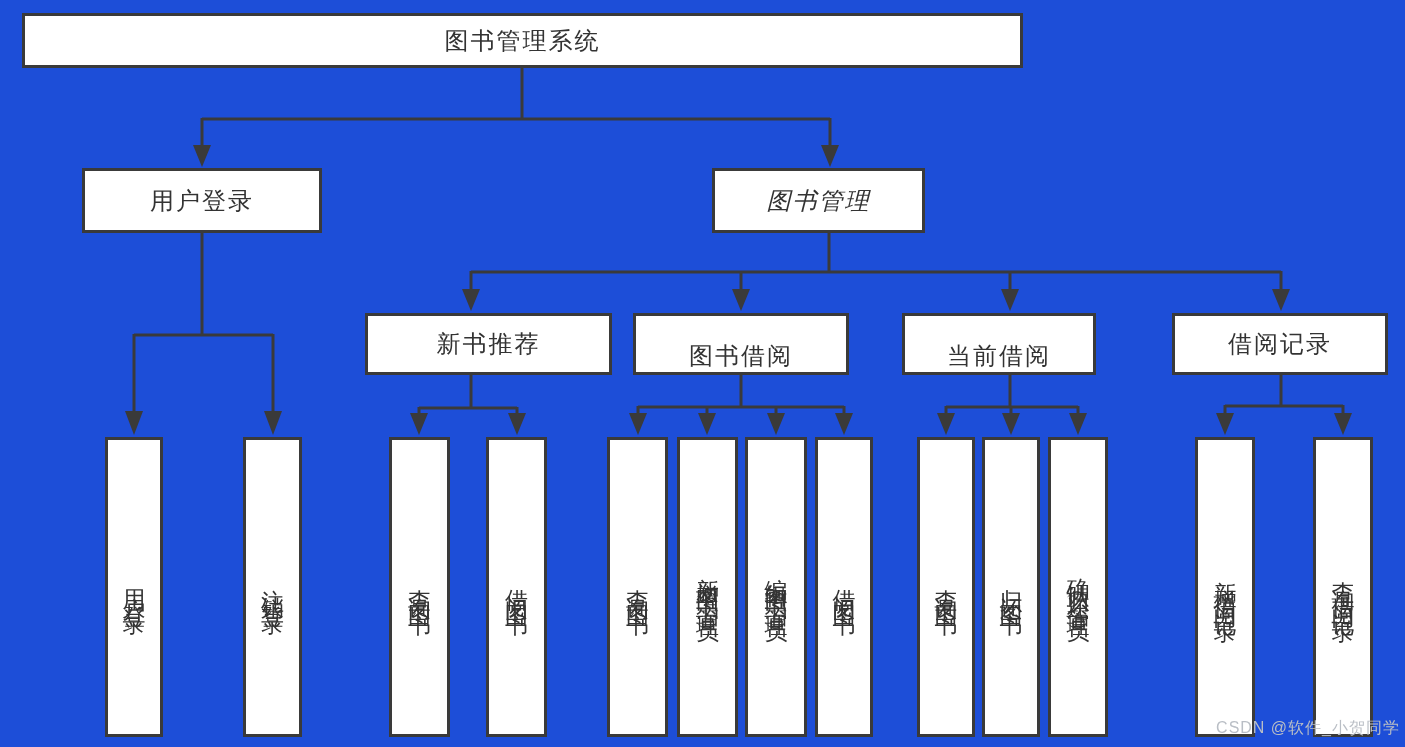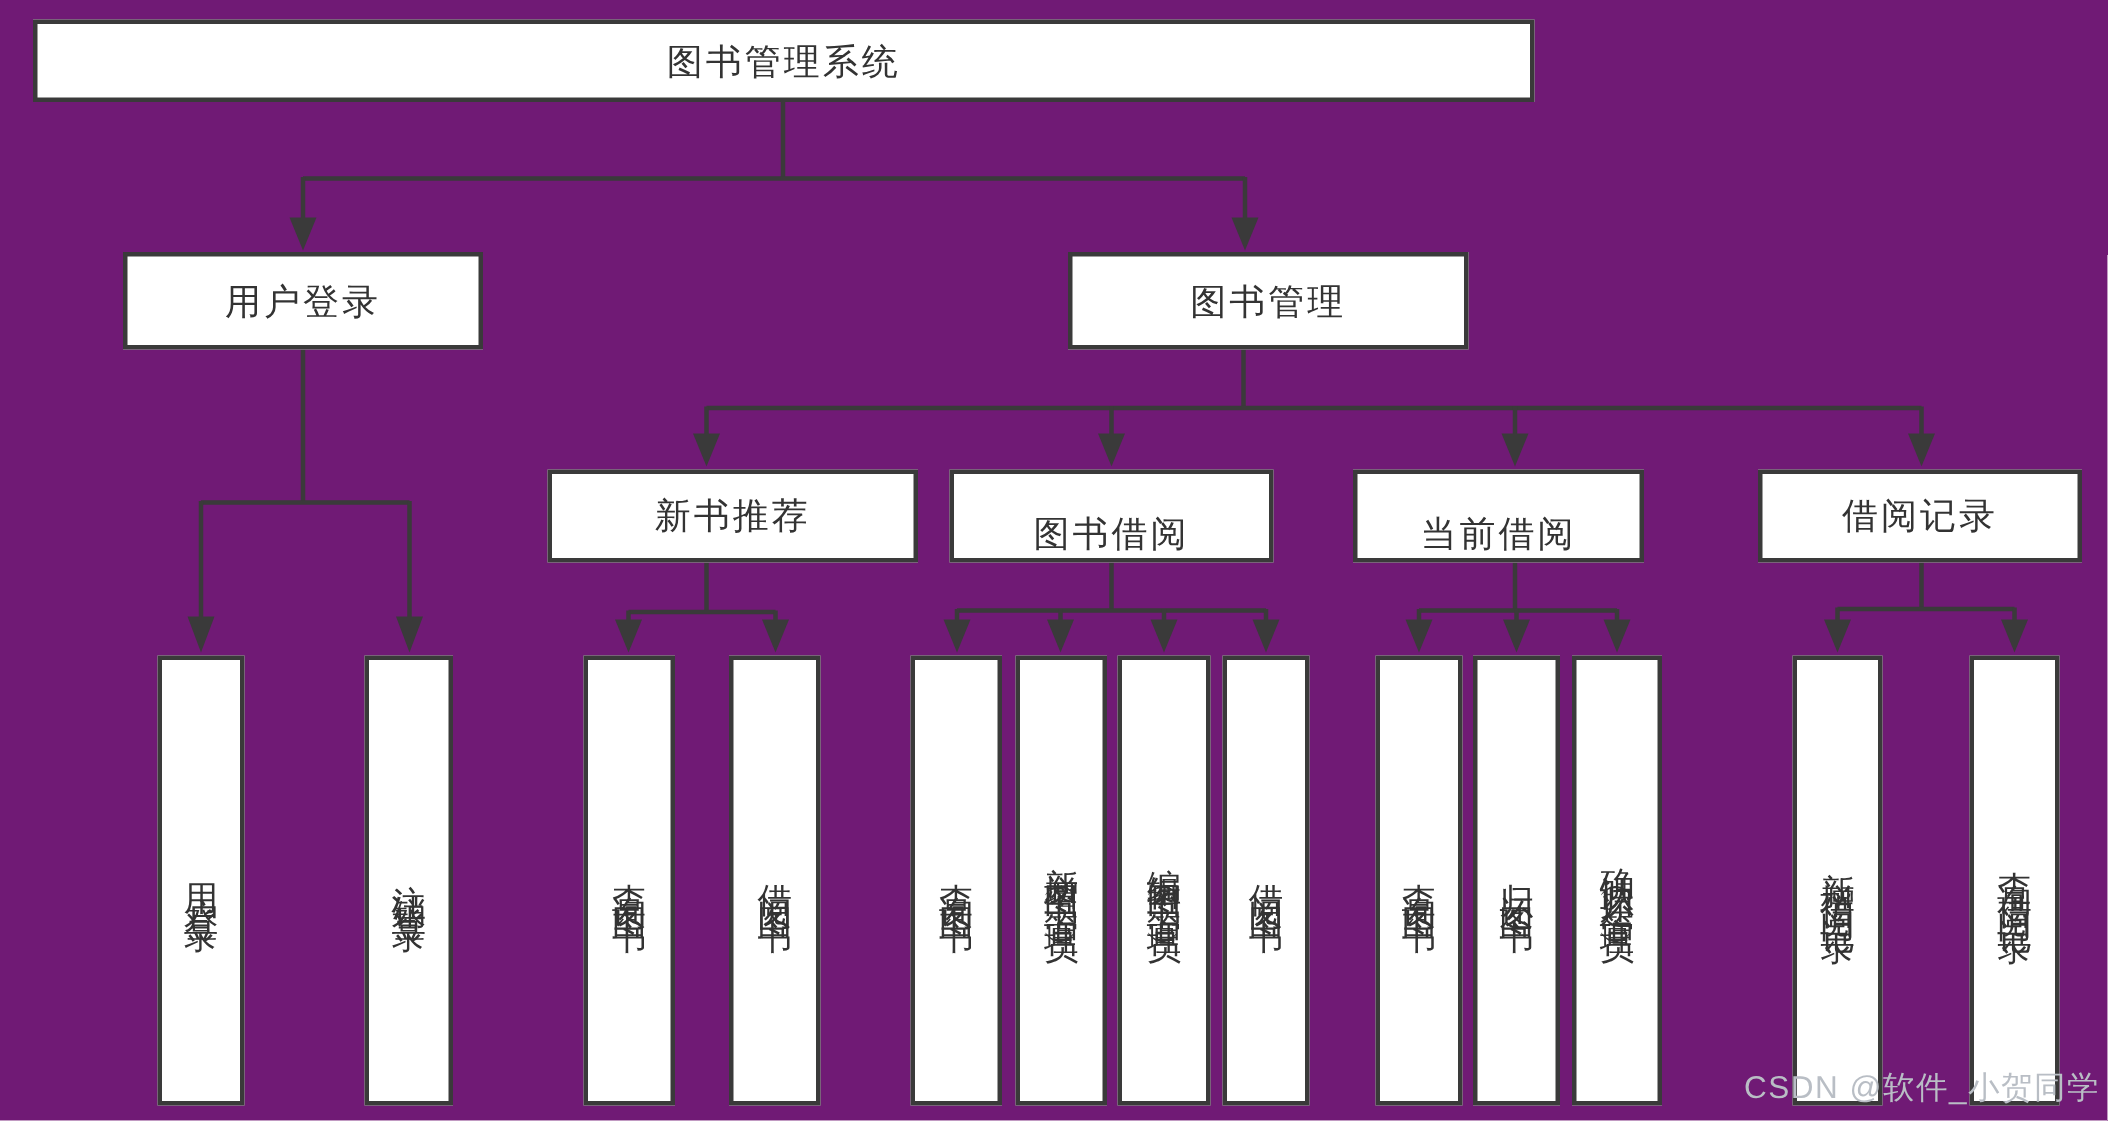--- a/index.html
+++ b/index.html
@@ -5,21 +5,21 @@
   * { margin: 0; padding: 0; box-sizing: border-box; }
   html, body { background: #ffffff; }
   body {
     font-family: "Liberation Sans", "DejaVu Sans", sans-serif;
     color: #333333;
   }
   .canvas {
     position: relative;
     width: 1405px;
     height: 747px;
-    background: #701a75;
+    background: #1d4ed8;
     overflow: hidden;
   }
   .connectors {
     position: absolute;
     left: 0; top: 0;
     width: 1405px; height: 747px;
   }
   .node {
     position: absolute;
     border: 3px solid #3a3a3a;
@@ -40,21 +40,21 @@
     text-orientation: mixed;
     font-size: 23px;
     letter-spacing: 8px;
     line-height: 1;
     white-space: nowrap;
   }
   .watermark {
     position: absolute;
     right: 5px;
     bottom: 8px;
-    font-size: 21px;
+    font-size: 16px;
     letter-spacing: 1px;
     color: #b9bec5;
     z-index: 3;
     white-space: nowrap;
   }
 </style>
 </head>
 <body>
 
 <div class="canvas">
@@ -125,21 +125,21 @@
     </g>
   </svg>
 
   <div class="node" style="left:22px; top:13px; width:1001px; height:55px;">
     <span class="h-label">图书管理系统</span>
   </div>
 
   <div class="node" style="left:82px; top:168px; width:240px; height:65px;">
     <span class="h-label">用户登录</span>
   </div>
-  <div class="node" style="left:712px; top:168px; width:267px; height:65px;">
+  <div class="node" style="left:712px; top:168px; width:213px; height:65px;font-style:italic;">
     <span class="h-label">图书管理</span>
   </div>
 
   <div class="node" style="left:365px; top:313px; width:247px; height:62px;">
     <span class="h-label">新书推荐</span>
   </div>
   <div class="node" style="left:633px; top:313px; width:216px; height:62px;align-items:flex-end;">
     <span class="h-label">图书借阅</span>
   </div>
   <div class="node" style="left:902px; top:313px; width:194px; height:62px;align-items:flex-end;">

